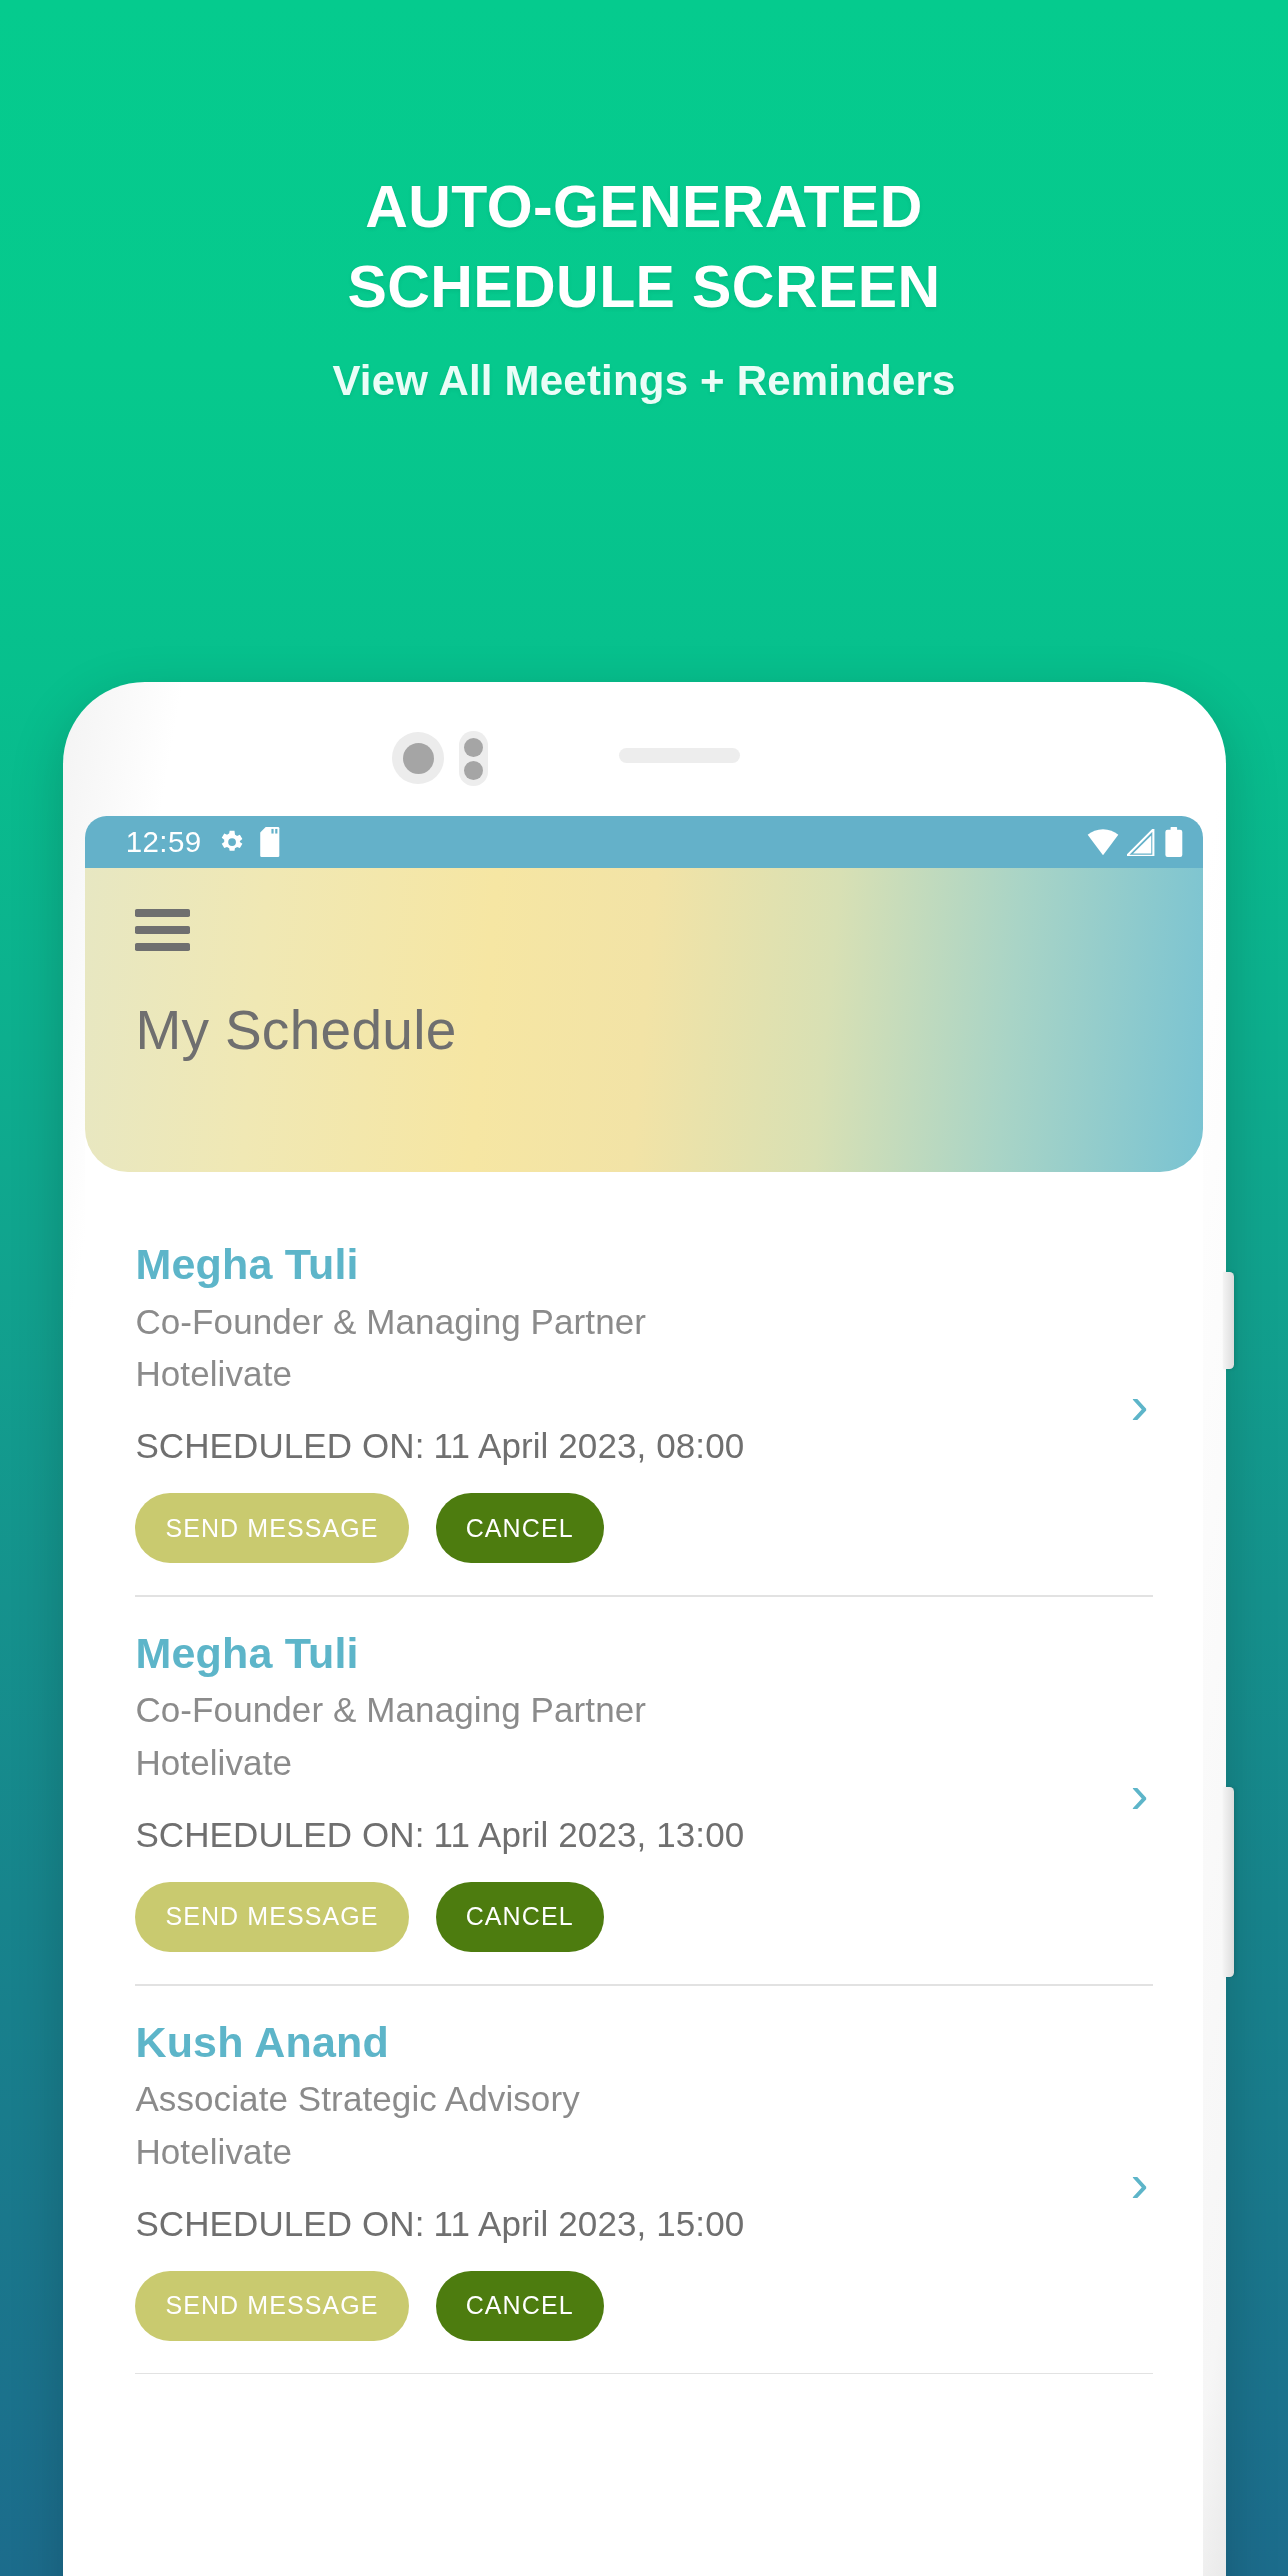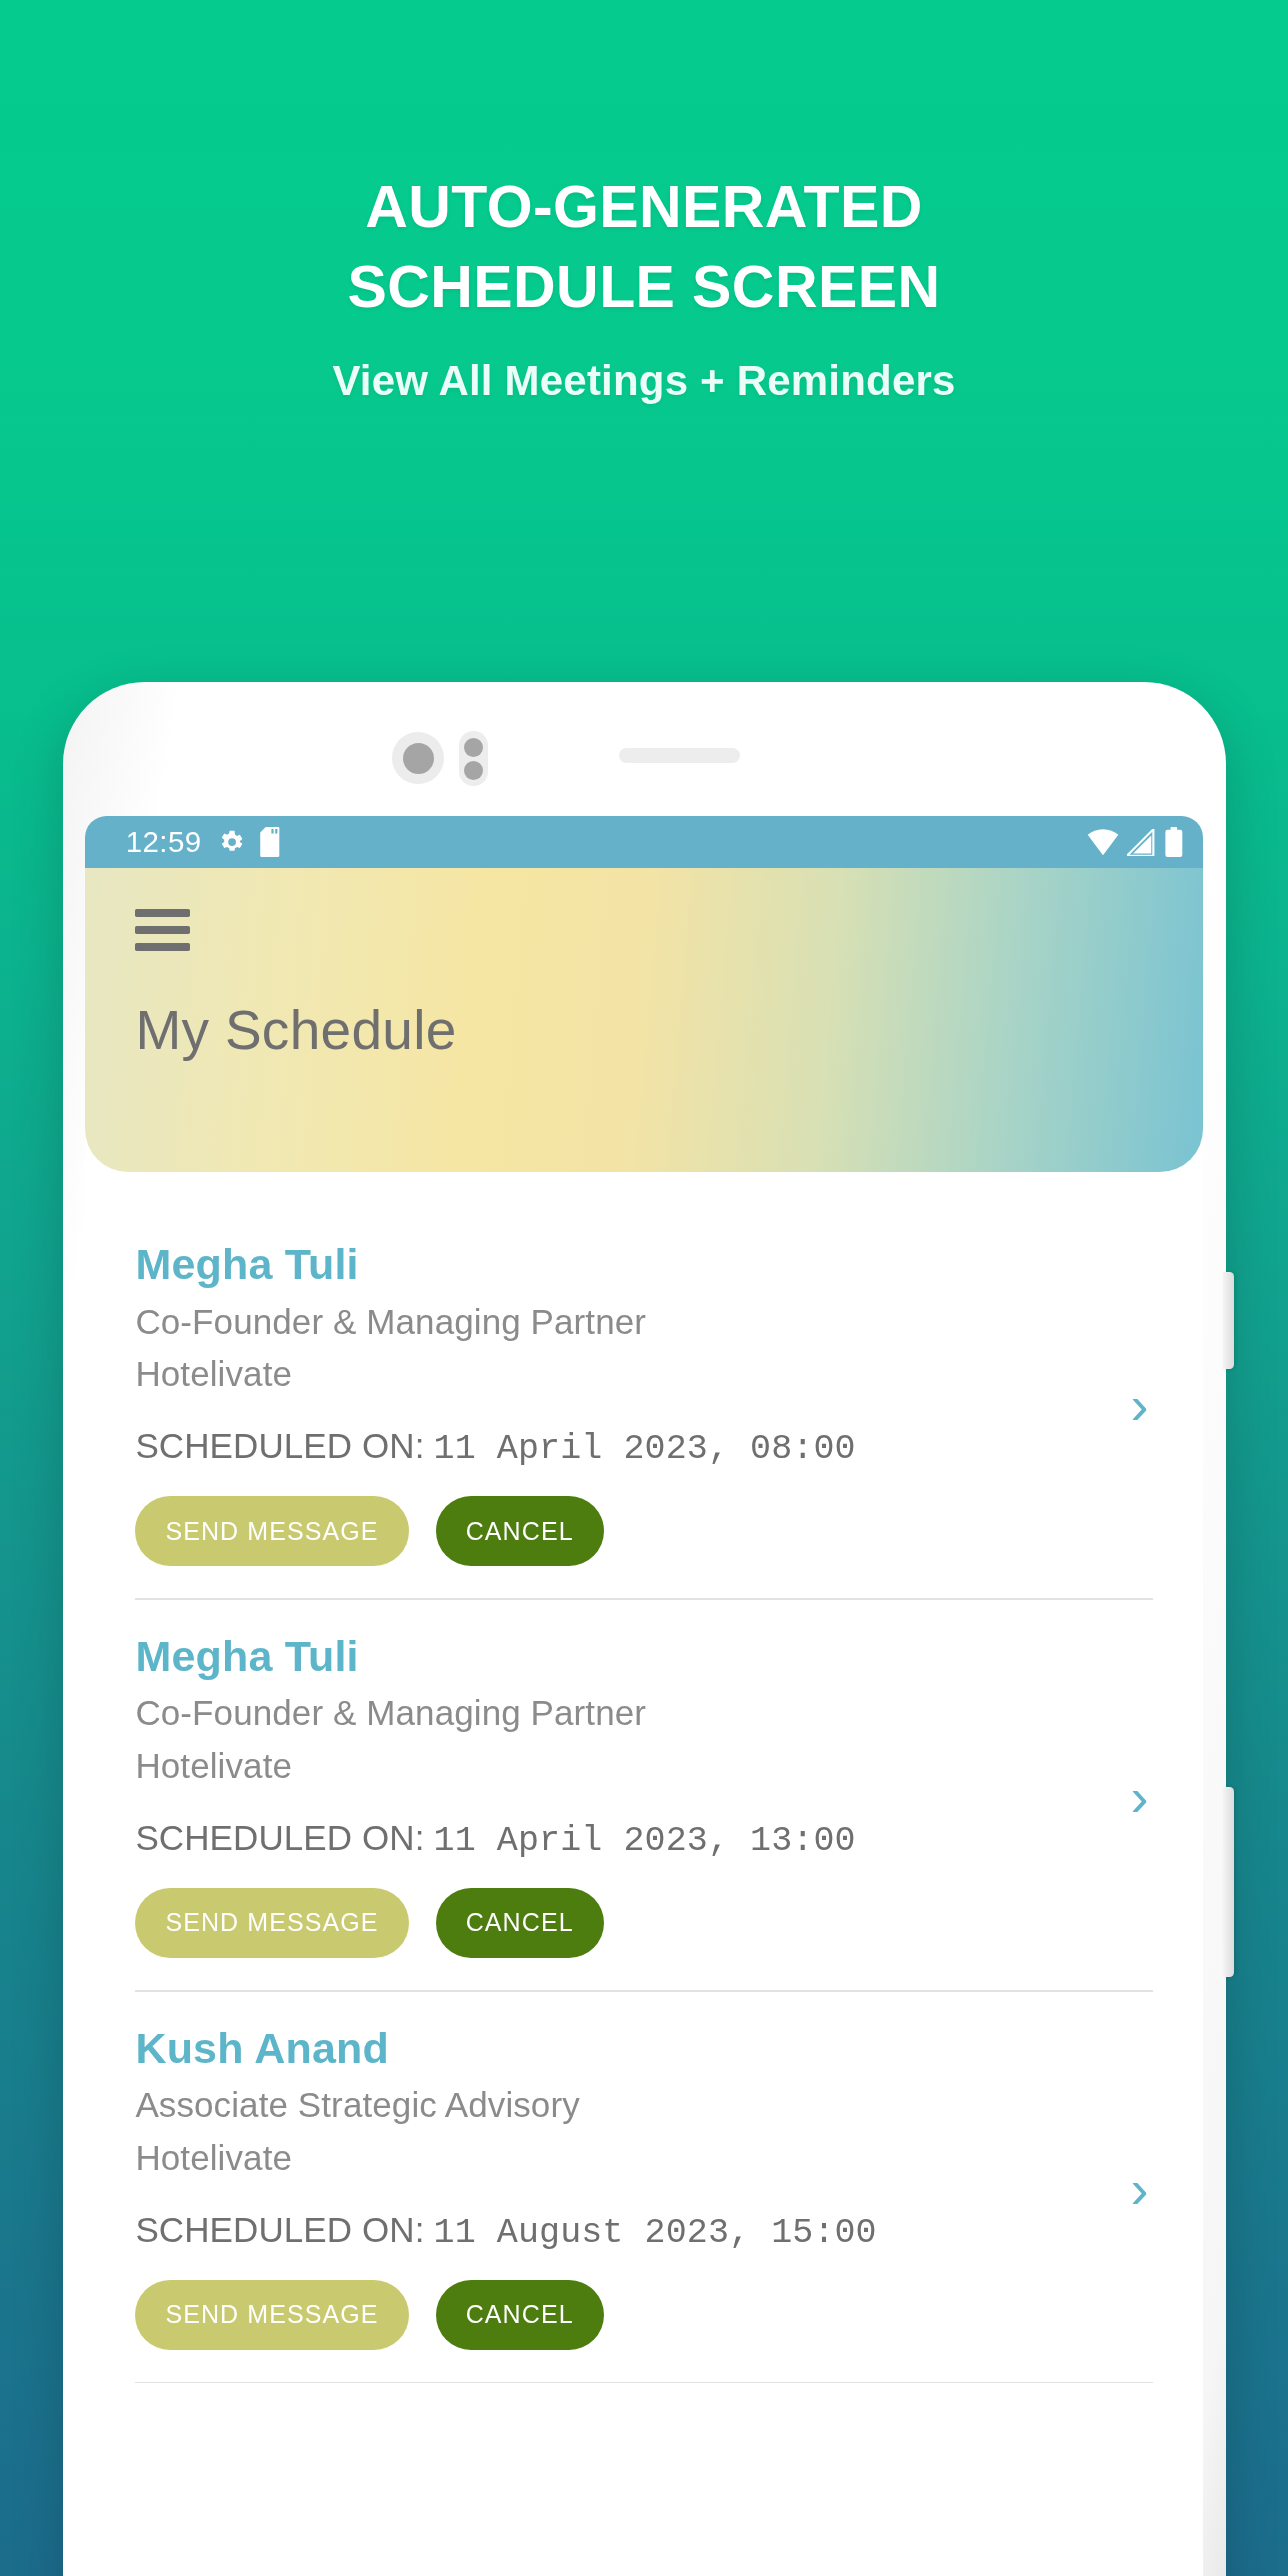--- a/index.html
+++ b/index.html
@@ -140,21 +140,21 @@
     color:#8b8b8b;
     margin-top:12.5px;
     letter-spacing:0.1px;
   }
   .card-sched {
     font-size:35px;
     color:#6f6f6f;
     margin-top:32px;
     letter-spacing:0.1px;
   }
-  .card-sched .sched-value { margin-left:9px;font-family:Liberation Mono, monospace; }
+  .card-sched .sched-value { margin-left:9px; }
   .chevron {
     position:absolute;
     right:55px;
     top:170px;
     font-size:54px;
     line-height:1;
     color:#5db5c9;
     font-weight:300;
   }
   .actions { display:flex; gap:27px; margin-top:27px; }
@@ -282,21 +282,21 @@
           <button class="pill pill-cancel">CANCEL</button>
         </div>
       </div>
       <div class="divider"></div>
 
       <div class="card">
         <div class="card-name">Kush Anand</div>
         <div class="card-role">Associate Strategic Advisory</div>
         <div class="card-company">Hotelivate</div>
         <div class="card-sched">
-          <span>SCHEDULED ON:</span><span class="sched-value">11 August 2023, 15:00</span>
+          <span>SCHEDULED ON:</span><span class="sched-value">11 April 2023, 15:00</span>
         </div>
         <div class="chevron">›</div>
         <div class="actions">
           <button class="pill pill-send">SEND MESSAGE</button>
           <button class="pill pill-cancel">CANCEL</button>
         </div>
       </div>
       <div class="divider"></div>
 
     </div>

